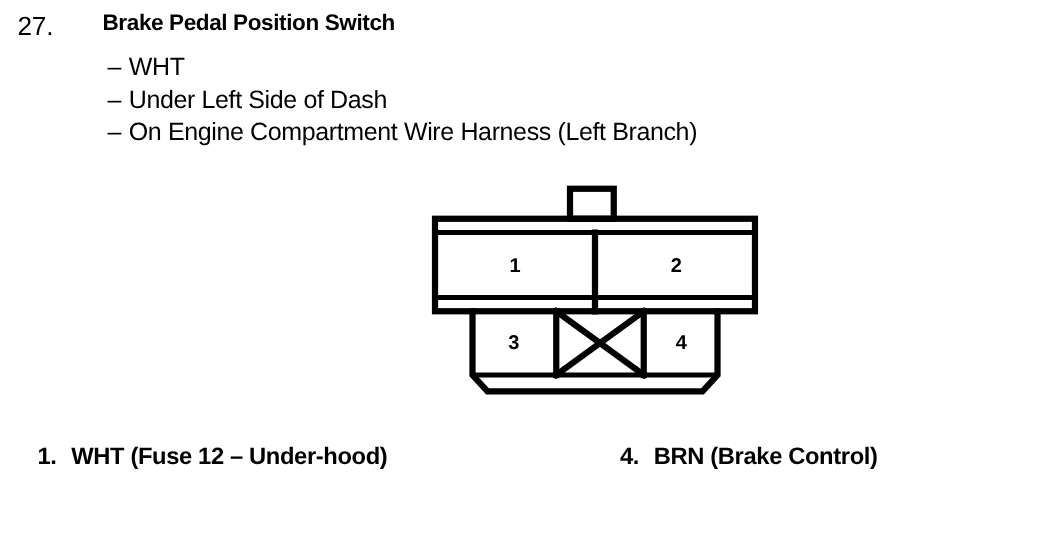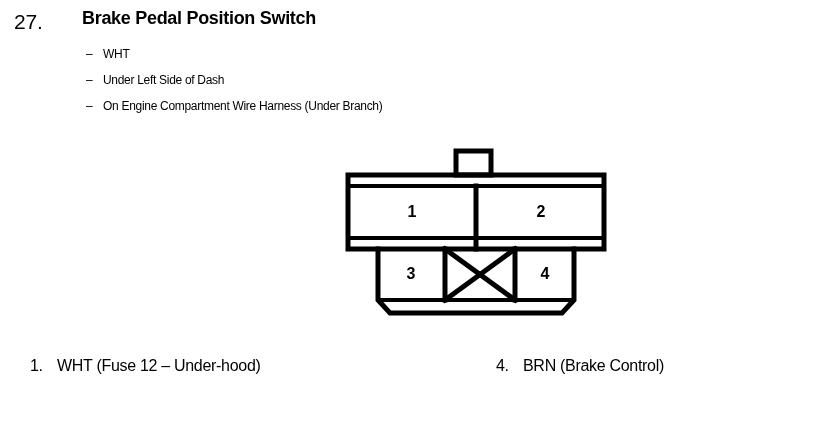--- a/index.html
+++ b/index.html
@@ -44,21 +44,21 @@
   }
   #detail-list {
     position: absolute;
     left: 86px;
     top: 41px;
     list-style: none;
     margin: 0;
     padding: 0;
   }
   #detail-list li {
-    font-size: 12px;
+    font-size: 20px;
     line-height: 26px;
     white-space: nowrap;
     letter-spacing: -0.3px;
   }
   .dash-marker {
     display: inline-block;
     width: 17px;
   }
 
   
@@ -103,45 +103,46 @@
     width: 832px;
     height: 60px;
   }
   .legend-column {
     position: absolute;
     top: 0;
   }
   #legend-column-left { left: 30px; }
   #legend-column-right { left: 496px; }
   .legend-item {
-    font-size: 16px;
+    font-size: 19px;
     line-height: 27px;
     white-space: nowrap;
     letter-spacing: -0.3px;
+    font-weight: bold;
   }
   .legend-index {
     display: inline-block;
     width: 27px;
   }
 </style>
 </head>
 <body>
 
 <div id="header-block">
   <div id="entry-number">27.</div>
   <div id="page-title">Brake Pedal Position Switch</div>
   <ul id="detail-list">
     <li>
       <span class="dash-marker">–</span><span>WHT</span>
     </li>
     <li>
       <span class="dash-marker">–</span><span>Under Left Side of Dash</span>
     </li>
     <li>
-      <span class="dash-marker">–</span><span>On Engine Compartment Wire Harness (Under Branch)</span>
+      <span class="dash-marker">–</span><span>On Engine Compartment Wire Harness (Left Branch)</span>
     </li>
   </ul>
 </div>
 
 <div id="connector-diagram">
   <svg width="262" height="182" viewBox="0 0 262 182" xmlns="http://www.w3.org/2000/svg">
 
     <rect class="conn-line" x="111" y="3" width="35" height="24"></rect>
 
     <rect class="conn-line" x="3" y="27" width="256" height="74"></rect>

